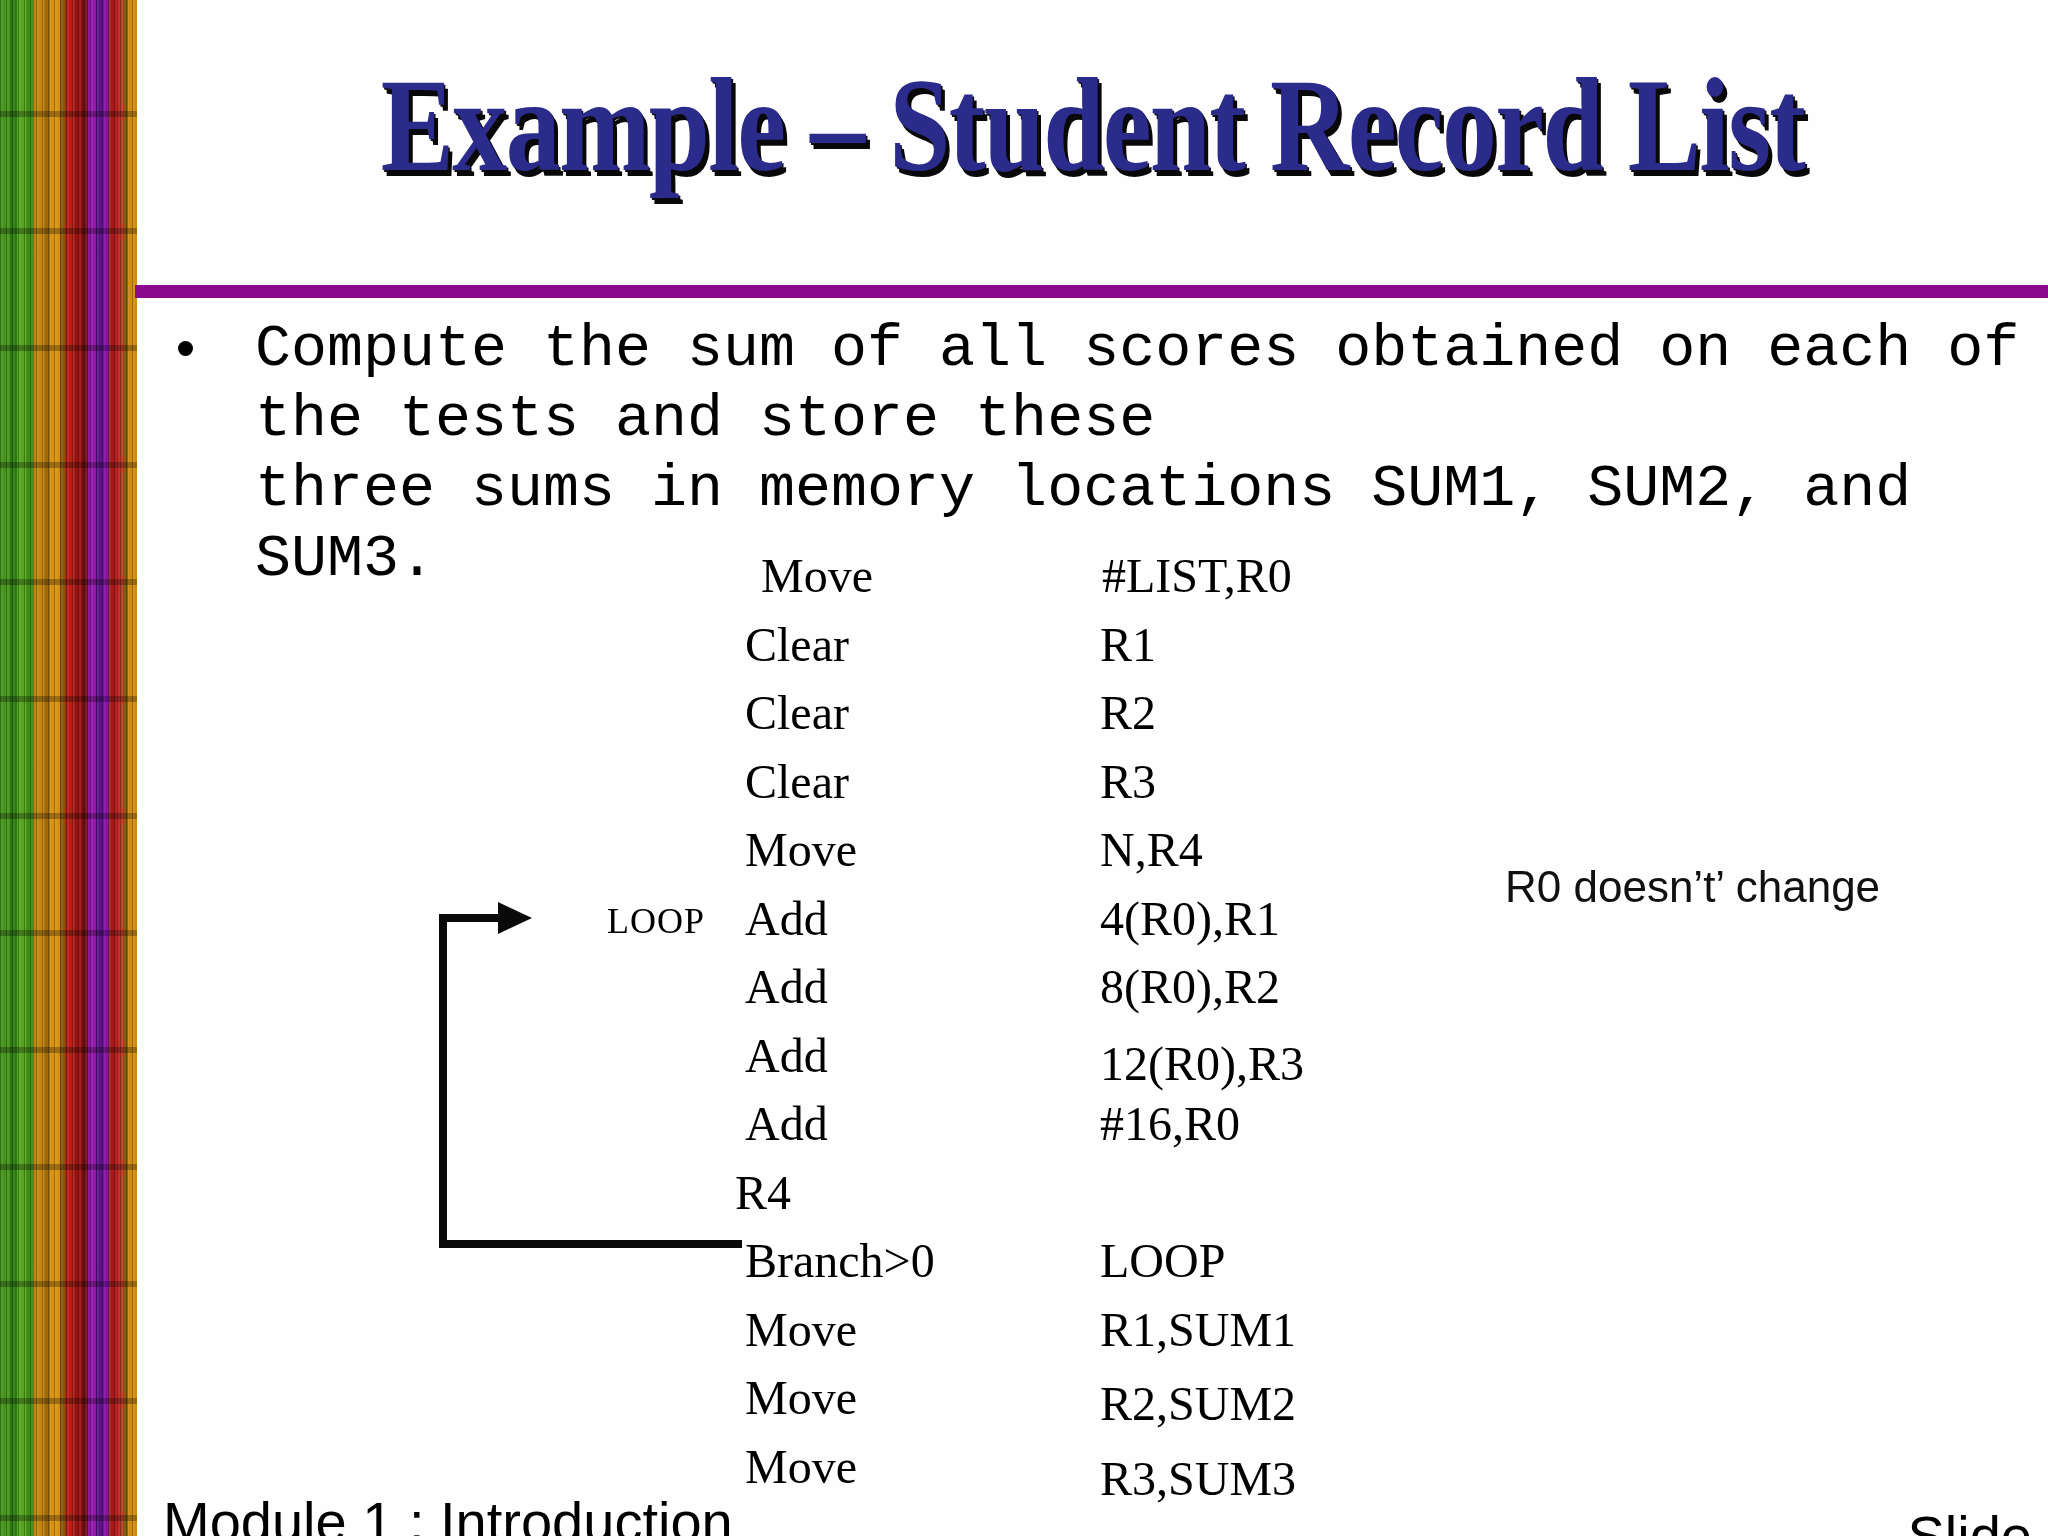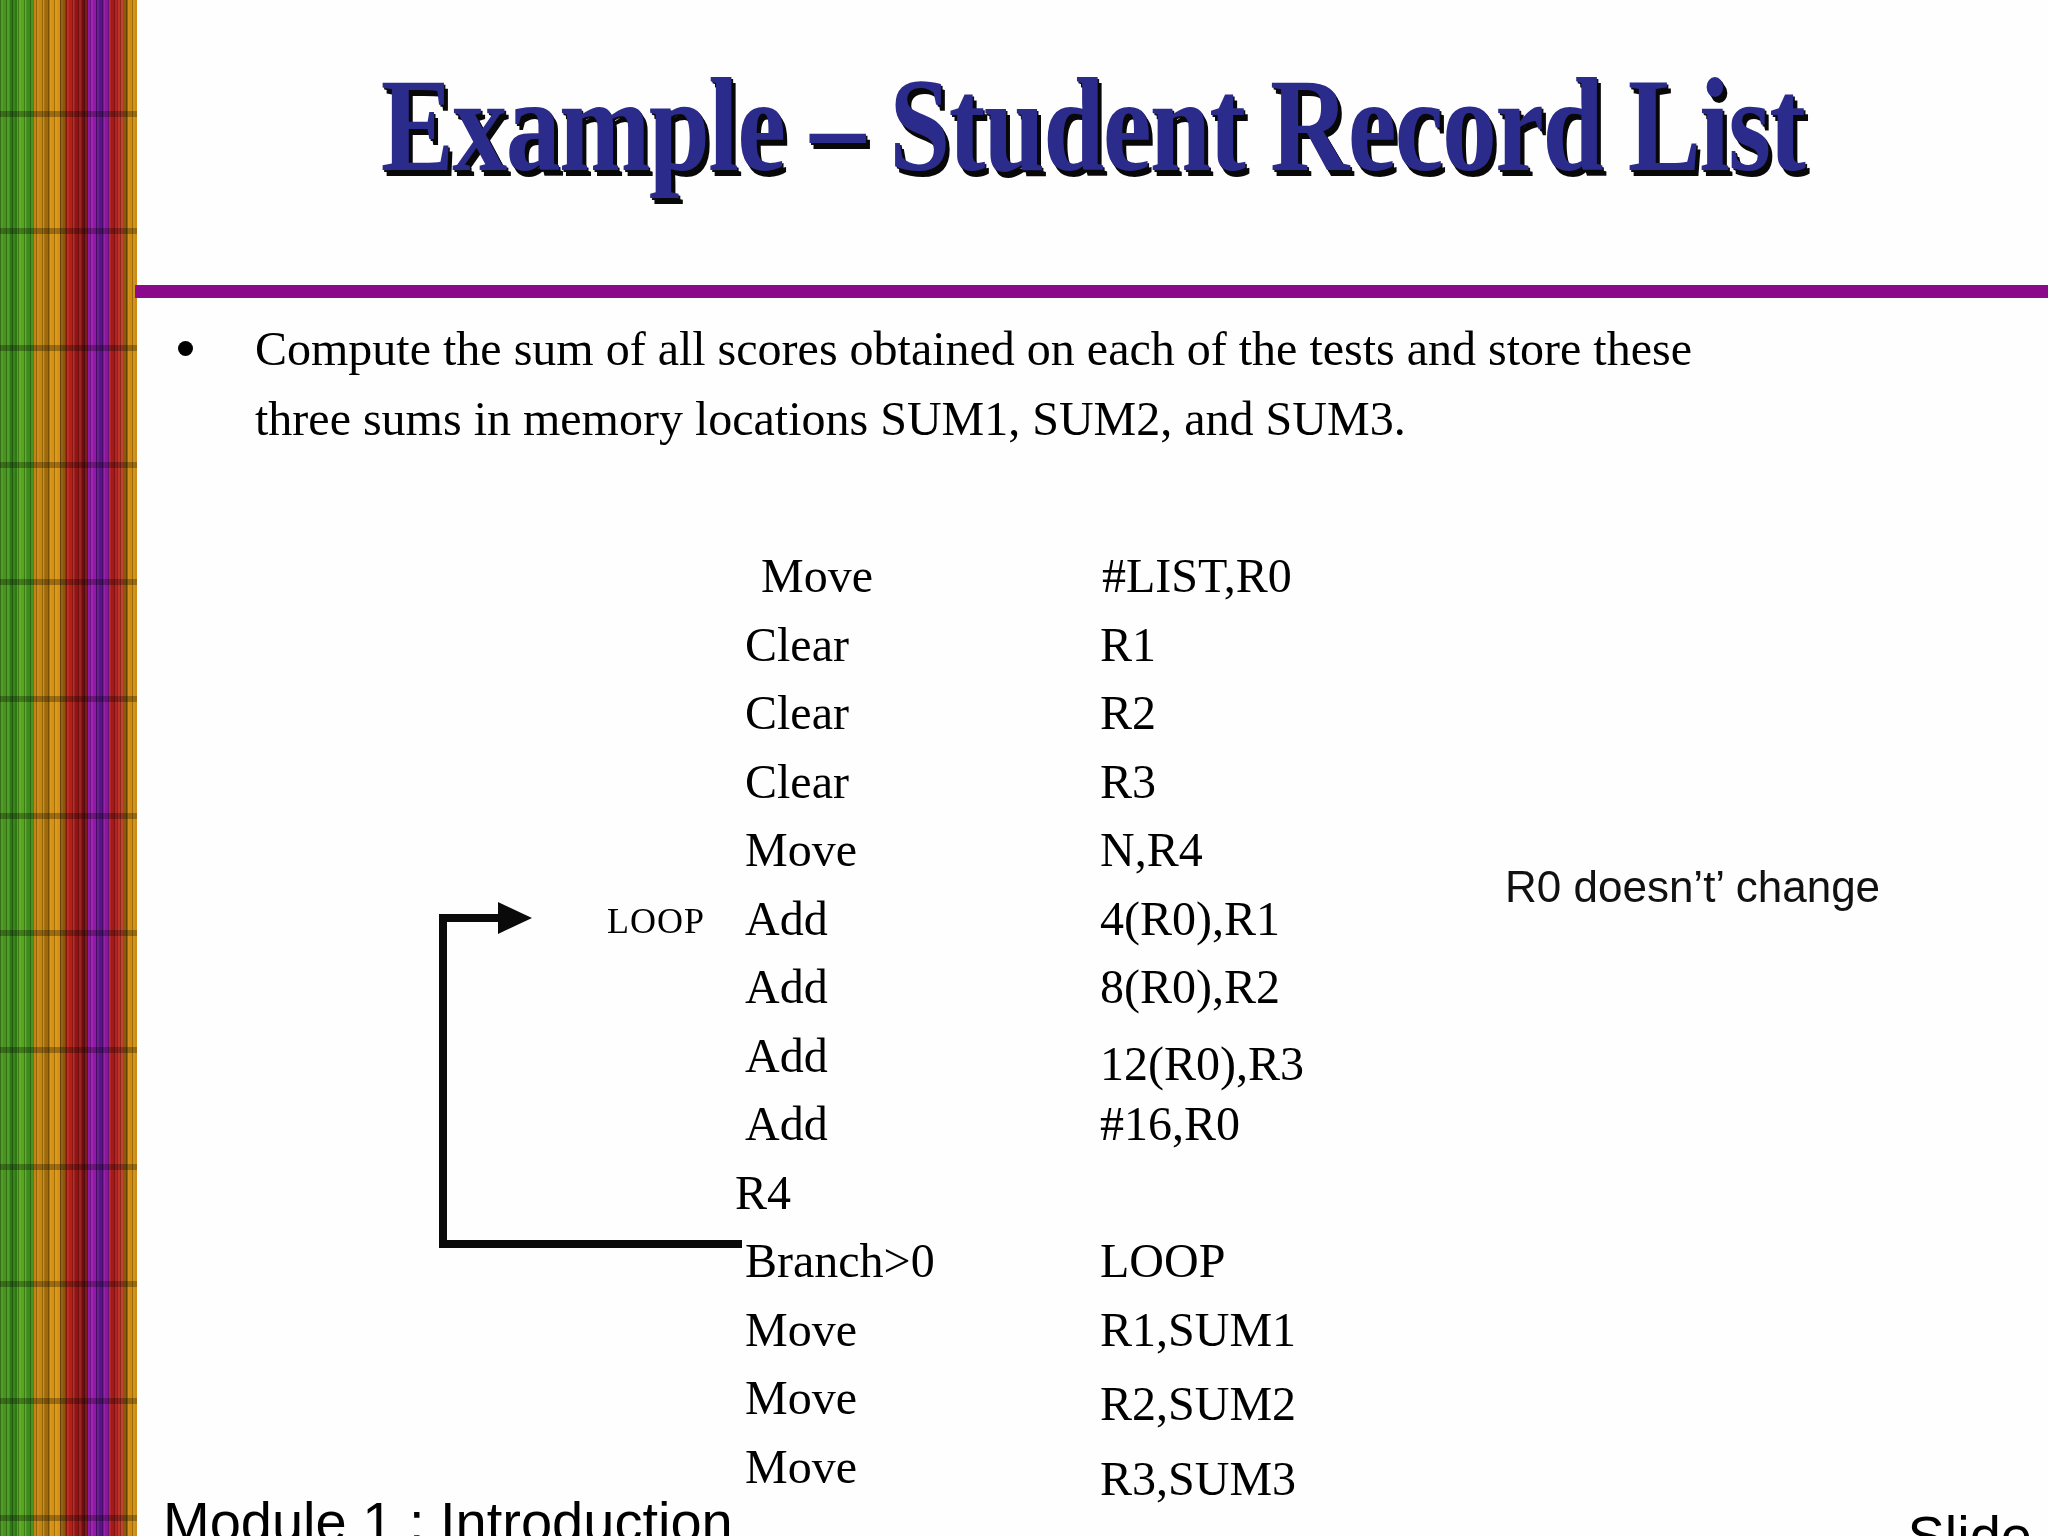--- a/index.html
+++ b/index.html
@@ -40,21 +40,21 @@
     position:absolute;left:135px;right:0;top:285px;height:13px;
     background:var(--rule-color,#8b0a8b);
   }
   
   .bullet-dot{
     position:absolute;left:178px;top:341px;width:15px;height:15px;border-radius:50%;
     background:#000;
   }
   .bullet-text{
     position:absolute;left:255px;top:314px;width:1780px;
-    font-size:48px;line-height:70px;
+    font-size:60px;line-height:70px;font-family:Liberation Mono, monospace;
   }
   
   .code{
     position:absolute;left:745px;top:548px;
     font-size:48px;
   }
   .code-row{display:flex;height:68.5px;align-items:flex-start;position:relative;}
   .mnemonic{width:355px;white-space:nowrap;}
   .operand{white-space:nowrap;}
   .loop-label{

